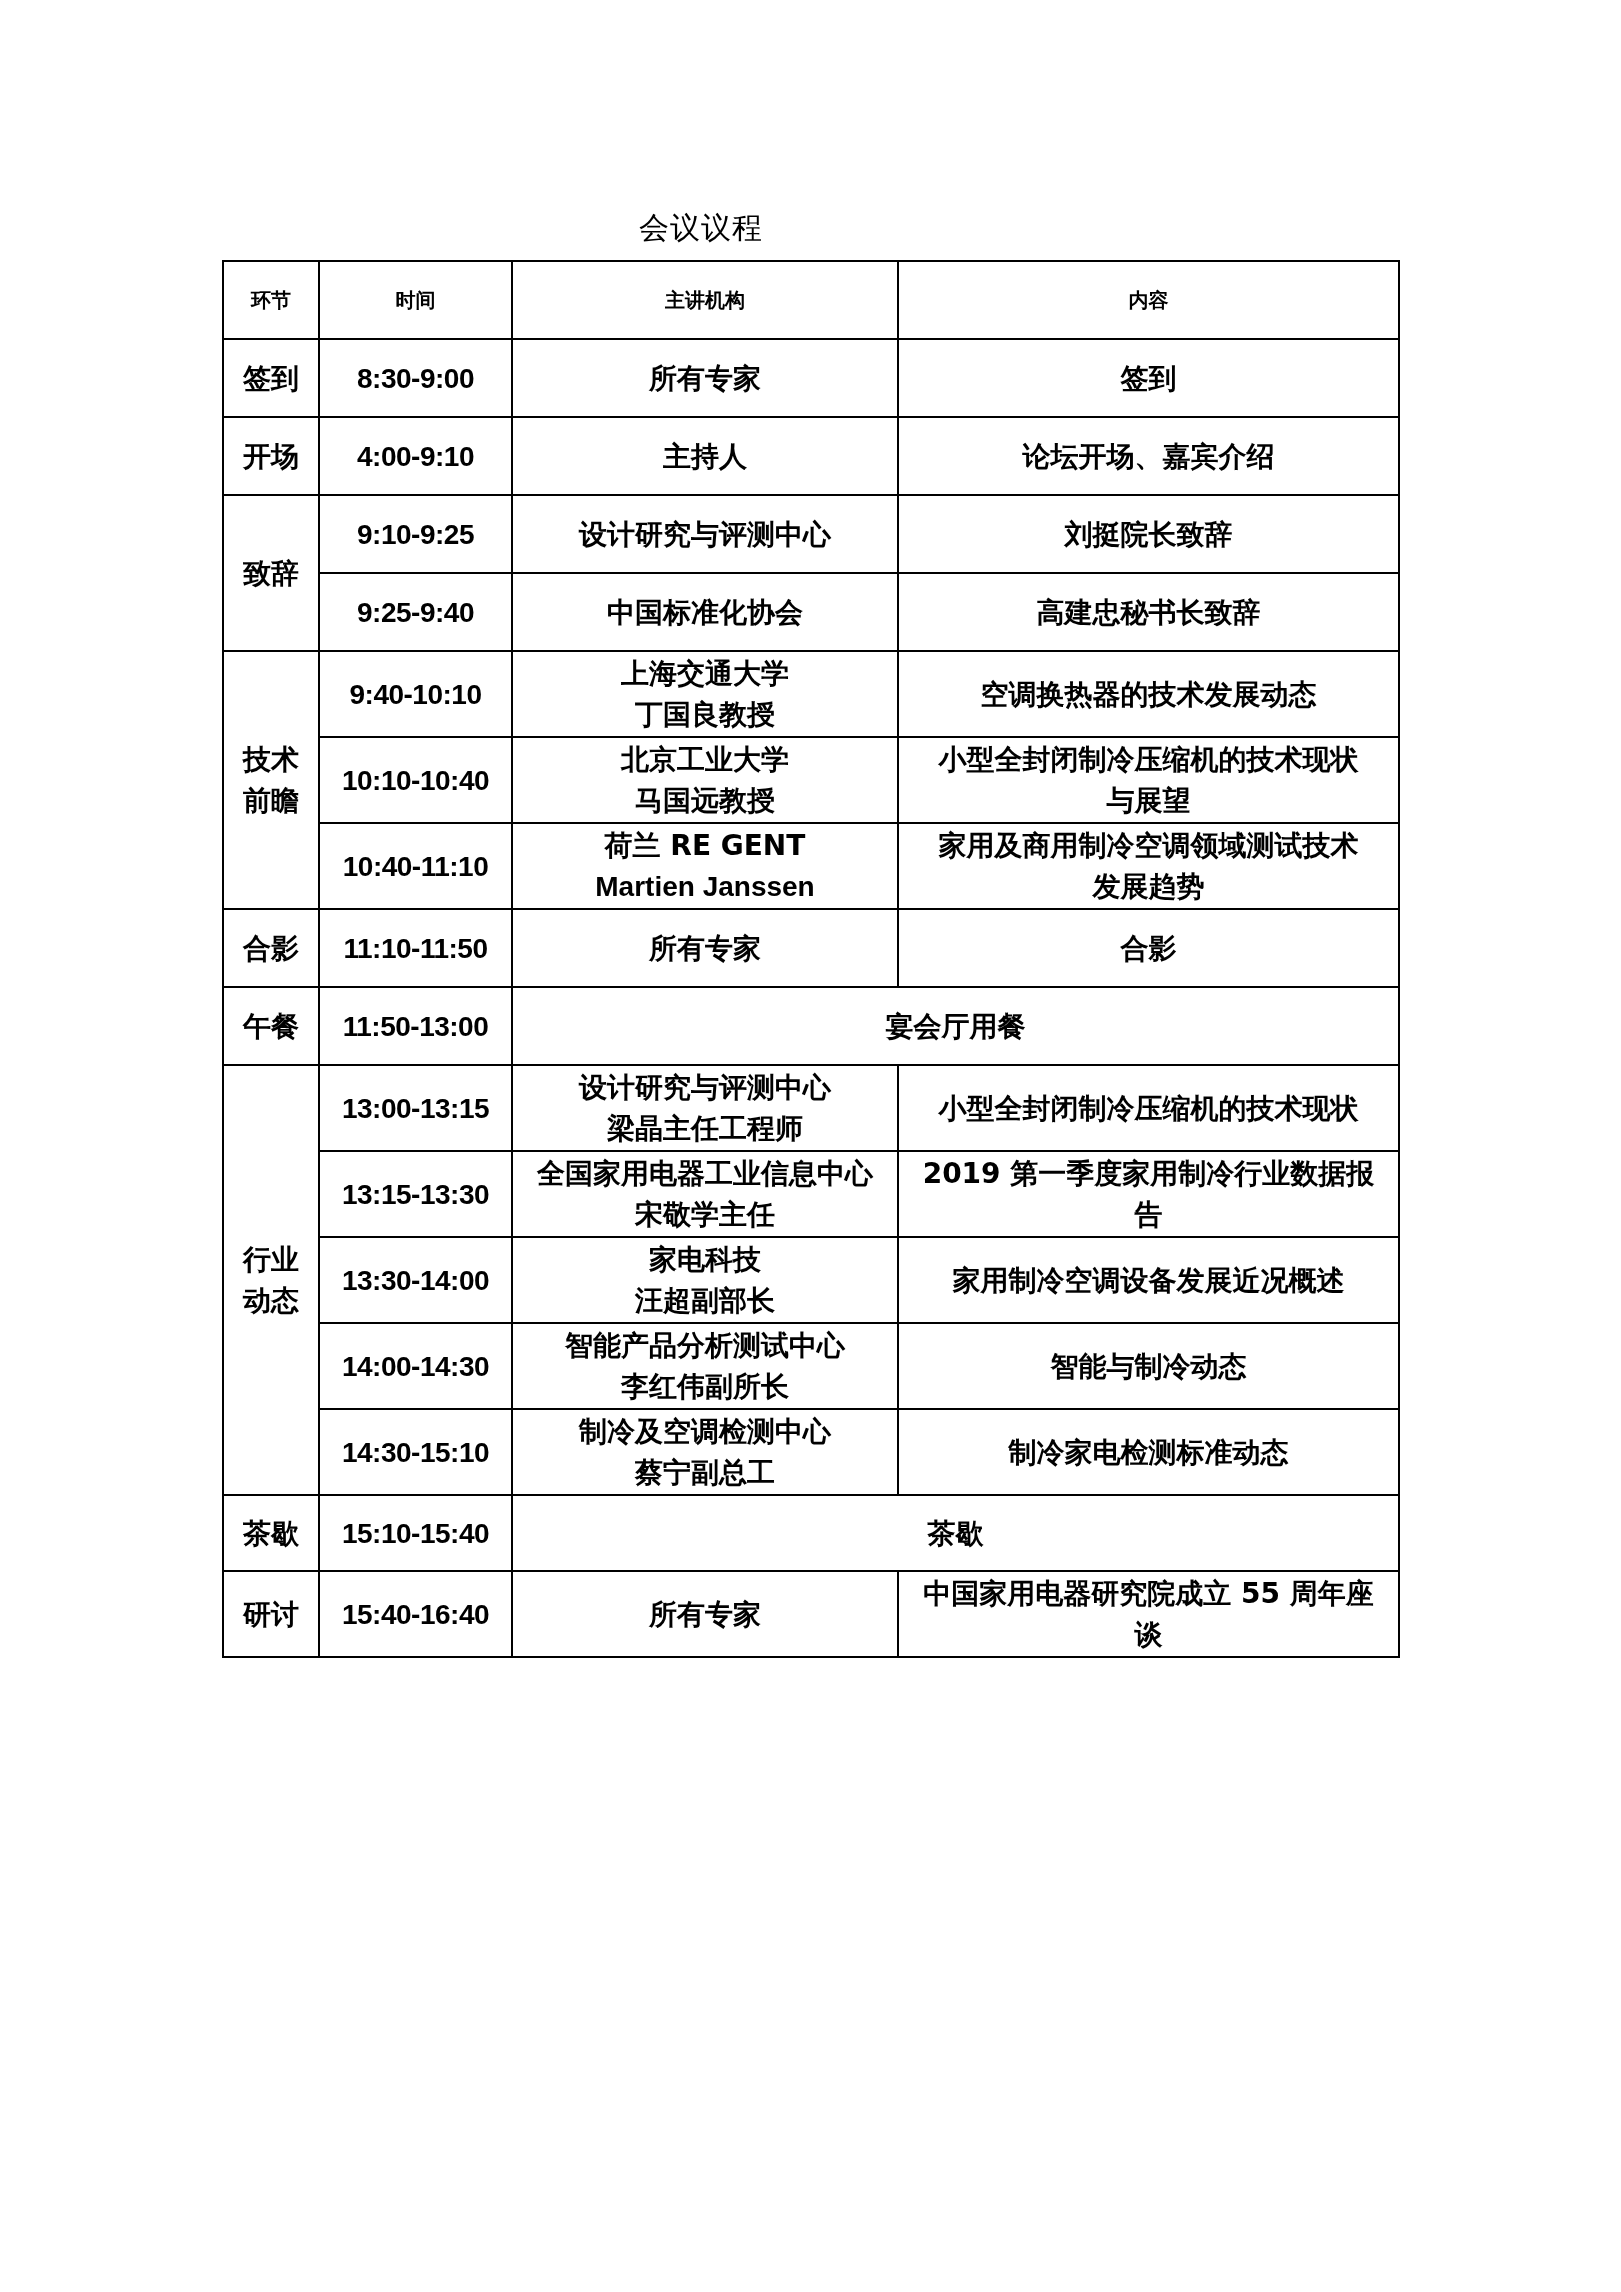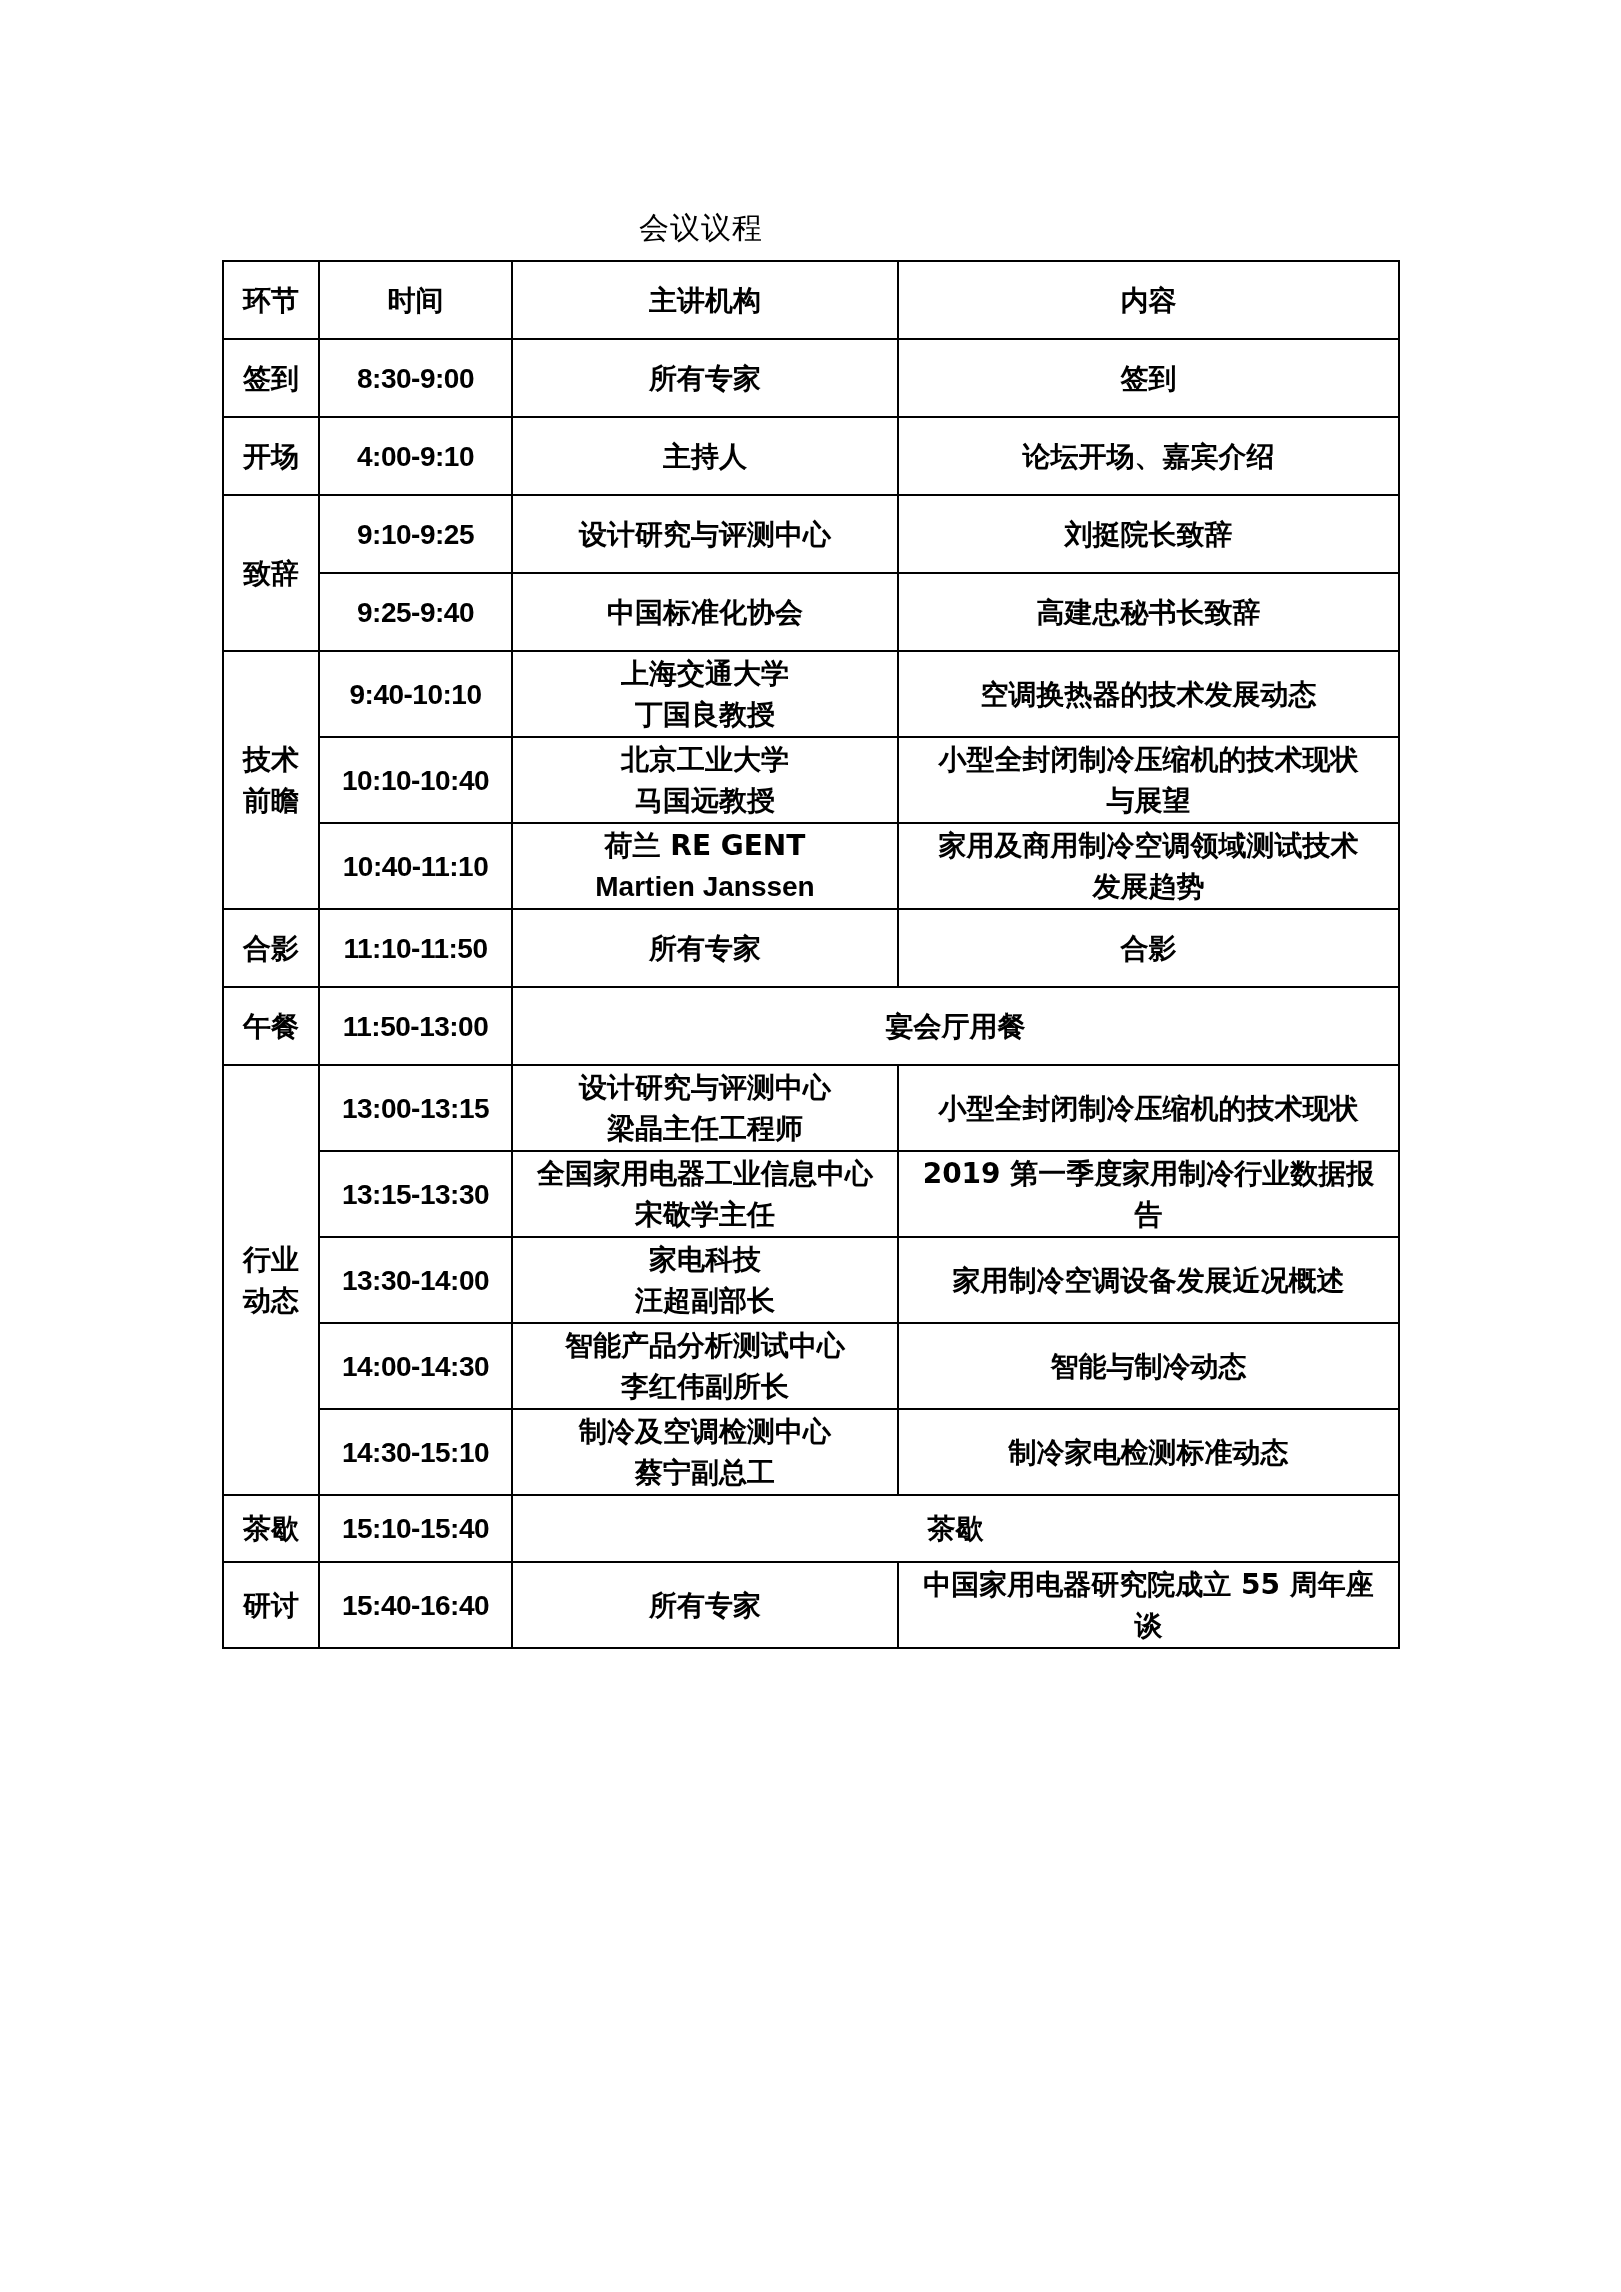--- a/index.html
+++ b/index.html
@@ -39,21 +39,21 @@
       text-align: center;
       vertical-align: middle;
       padding: 0 3.9px;
       font-size: 28px;
       line-height: 41px;
       font-weight: bold;
       overflow: hidden;
     }
     table.agenda th {
       font-weight: bold;
-      font-size: 28px;
+      font-size: 20px;
     }
     col.c-section { width: 96px; }
     col.c-time { width: 193px; }
     col.c-org { width: 386px; }
     col.c-content { width: 501px; }
 
     .time {
       font-family: "Liberation Sans", sans-serif;
       font-size: 26.5px;
       letter-spacing: -0.5px;
@@ -66,21 +66,21 @@
       font-size: 28px;
       line-height: 37px;
       padding: 0 2px;
     }
     .content-cell {
       padding: 0 9.8px;
     }
 
     tr.h80 { height: 78px; }
     tr.h88 { height: 86px; }
-    tr.h68 { height: 67px; margin-top: 12px; }
+    tr.h68 { height: 76px; margin-top: 12px; }
   </style>
 </head>
 <body>
 
 <div class="page-title">会议议程</div>
 
 <table class="agenda">
   <colgroup>
     <col class="c-section">
     <col class="c-time">

